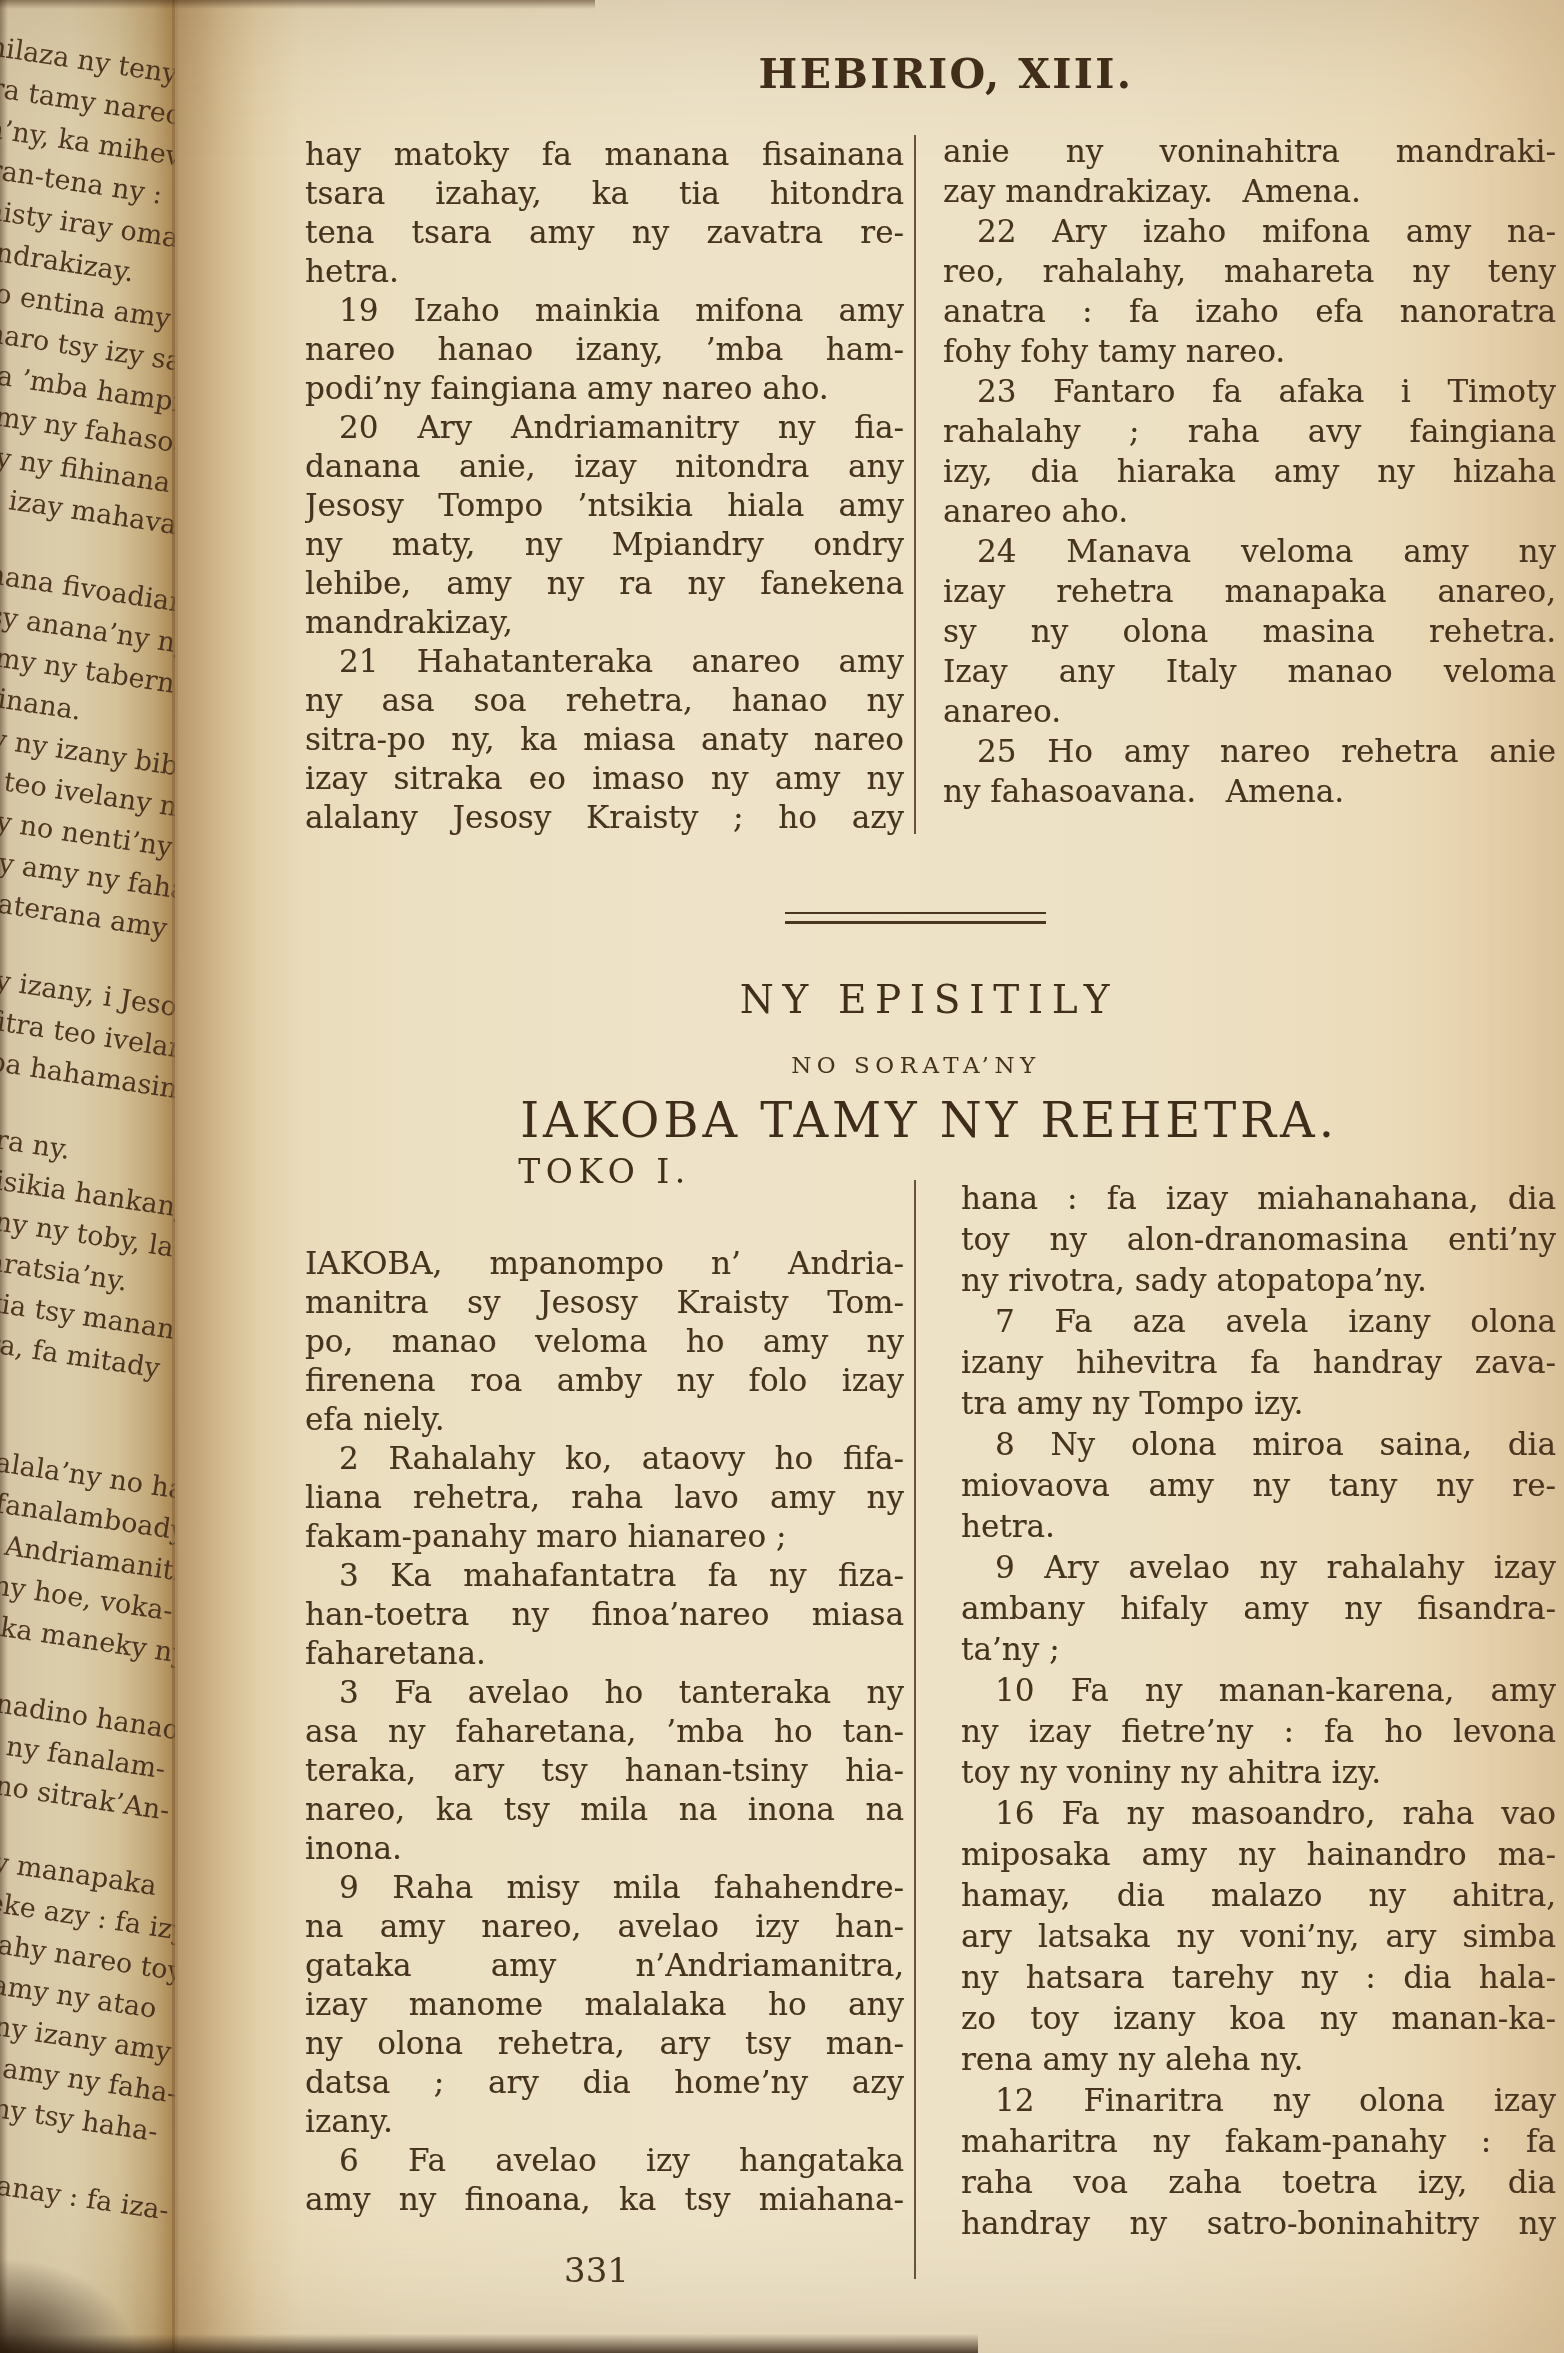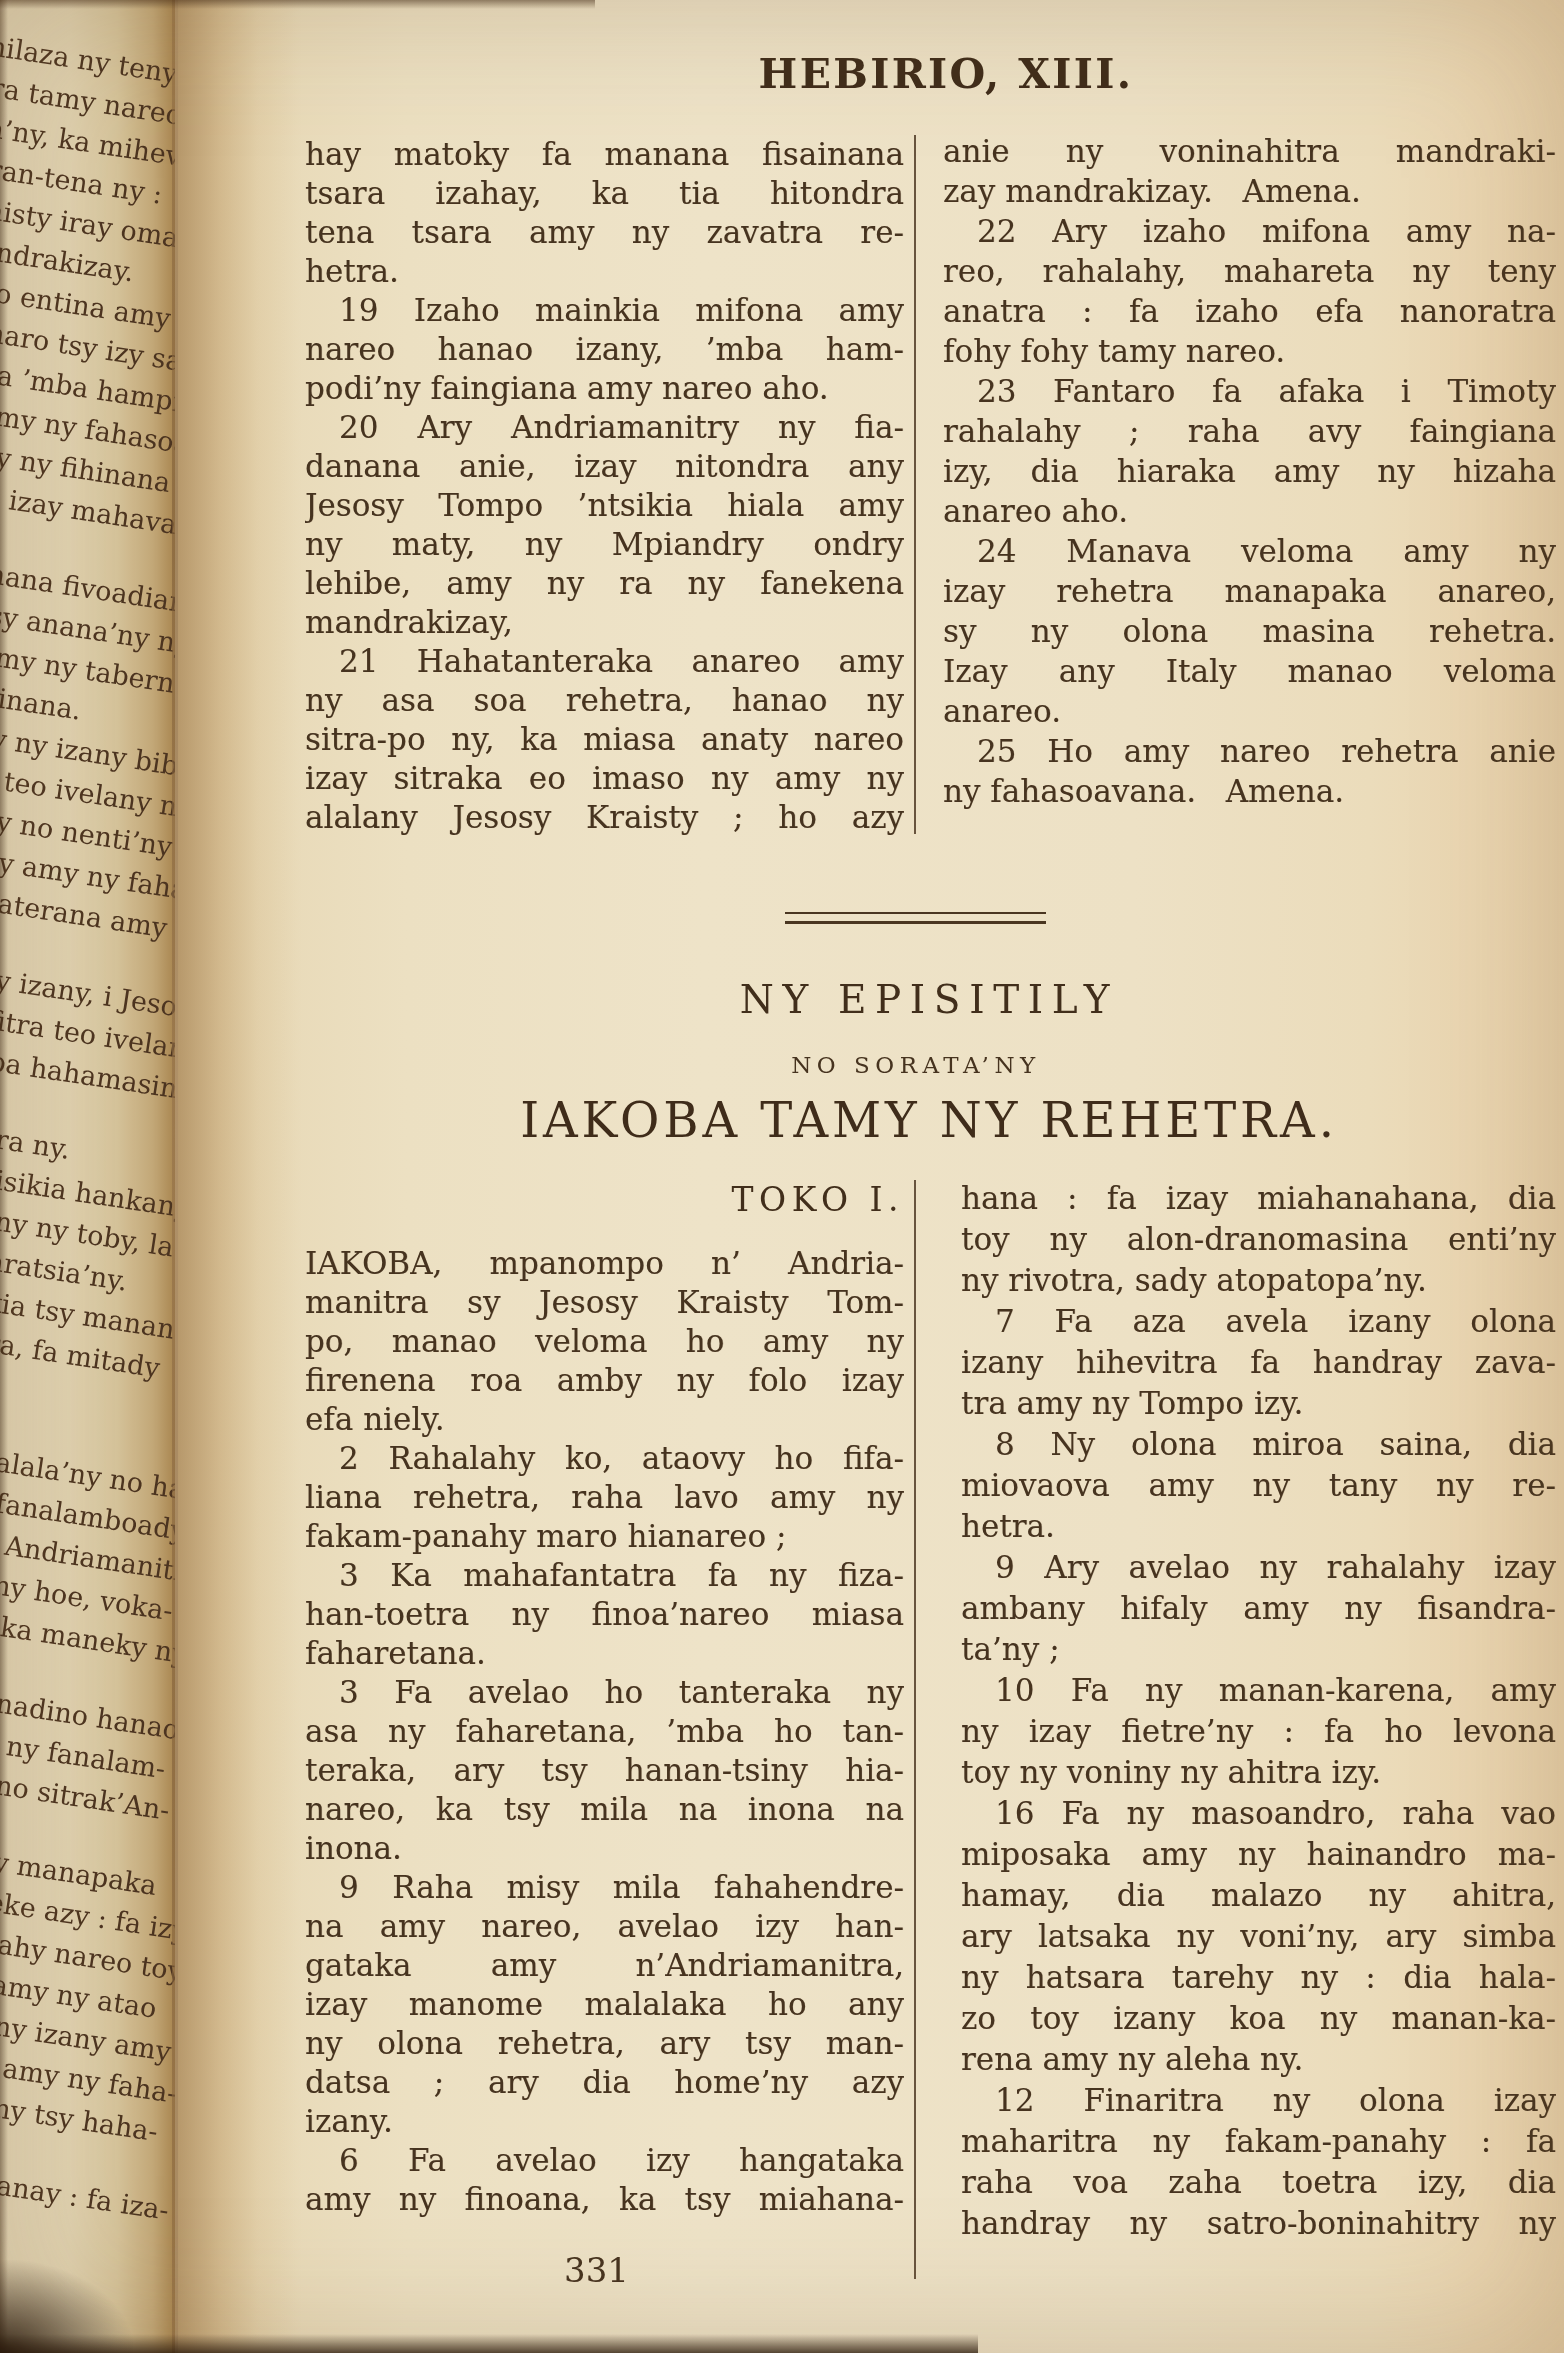--- a/index.html
+++ b/index.html
@@ -45,21 +45,21 @@
   .vrule.jam{left:914px;top:1180px;height:1099px;}
   
   .divider{position:absolute;left:785px;top:912px;width:261px;}
   .divider .bar{height:2.3px;background:#4a3621;margin-bottom:7px;}
   .ep-title{position:absolute;left:305px;width:1248px;top:977px;text-align:center;
     font-size:39px;letter-spacing:8.6px;color:#412e1b;}
   .ep-sub{position:absolute;left:292px;width:1248px;top:1052px;text-align:center;
     font-size:23px;letter-spacing:5.5px;color:#46331f;}
   .ep-main{position:absolute;left:305px;width:1248px;top:1092px;text-align:center;
     font-size:48px;letter-spacing:3.9px;color:#3f2c1a;}
-  .toko{position:absolute;left:305px;width:599px;top:1180px;text-align:right;
+  .toko{position:absolute;left:305px;width:599px;top:1152px;text-align:center;
     font-size:33px;letter-spacing:5.5px;color:#412e1b;}
   .page-num{position:absolute;left:297px;width:599px;top:2250px;text-align:center;font-size:34px;color:#46331f;}
   
   .edge-left{position:absolute;left:0;top:0;width:7.8px;height:2354px;
     background:linear-gradient(90deg,rgba(52,30,12,.45),rgba(52,30,12,0));}
   .edge-top{position:absolute;left:0;top:0;width:595px;height:9.4px;
     background:linear-gradient(180deg,rgba(60,35,15,.5),rgba(60,35,15,0));}
   .edge-bottom{position:absolute;left:0;bottom:0;width:978px;height:20.3px;
     background:linear-gradient(0deg,rgba(32,17,6,.8),rgba(32,17,6,0));}
   .corner-bl{position:absolute;left:0;bottom:0;width:133px;height:94px;

